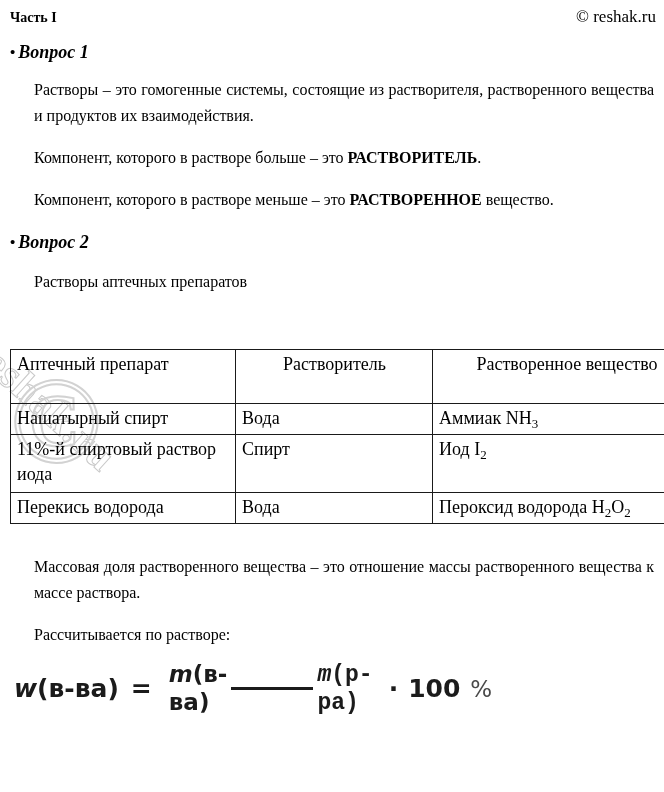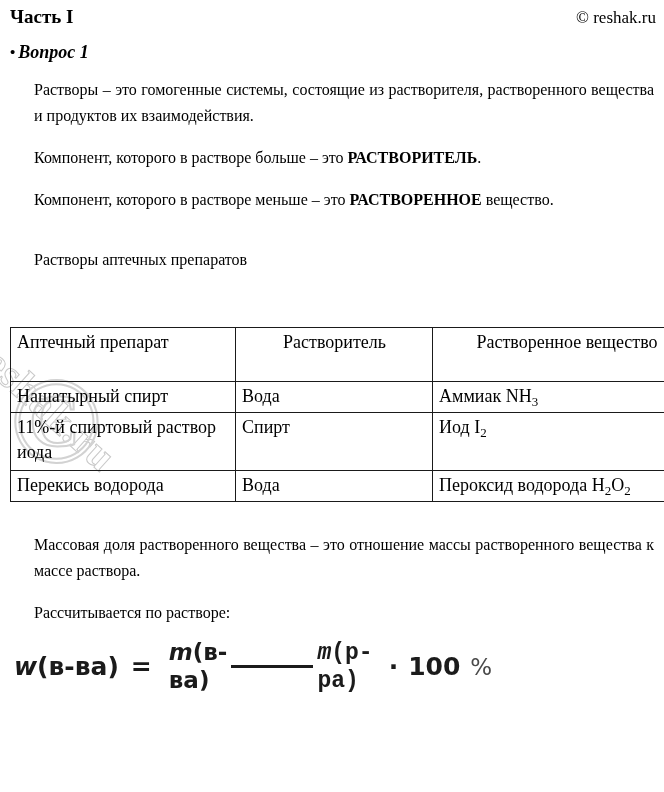--- a/index.html
+++ b/index.html
@@ -62,21 +62,21 @@
   
   .header-row {
     position: relative;
     display: flex;
     justify-content: space-between;
     align-items: baseline;
     z-index: 2;
     padding: 0 2px 0 4px;
   }
   .part-title {
-    font-size: 19px;
+    font-size: 14px;
     font-weight: bold;
     line-height: 22px;
   }
   .copyright {
     font-size: 17px;
     line-height: 22px;
   }
 
   
   .q-heading {
@@ -235,20 +235,23 @@
   <div class="sp-16"></div>
 
   <div class="para left"><span>Компонент, которого в растворе больше – это </span><b>РАСТВОРИТЕЛЬ</b><span>.</span></div>
 
   <div class="sp-16"></div>
 
   <div class="para"><span>Компонент, которого в растворе меньше – это </span><b>РАСТВОРЕННОЕ</b><span> вещество.</span></div>
 
   <div class="sp-18"></div>
 
+  <div class="q-heading">
+    <span class="bullet">•</span><span>Вопрос 2</span>
+  </div>
 
   <div class="sp-16"></div>
 
   <div class="para left">Растворы аптечных препаратов</div>
 
   <div class="sp-10"></div>
 
   <div class="tbl-wrap">
     <table class="drugs">
       <tbody>

